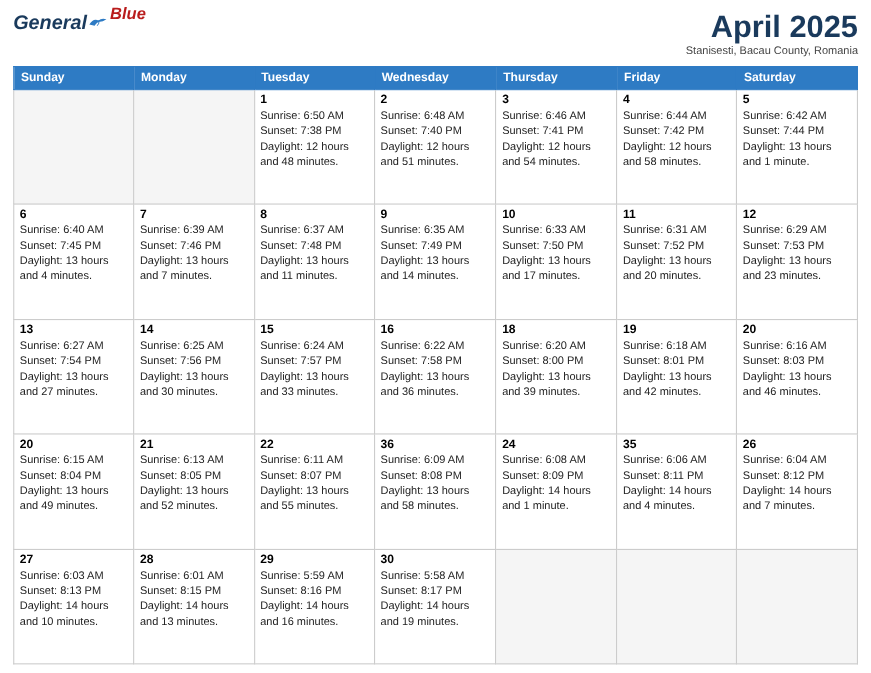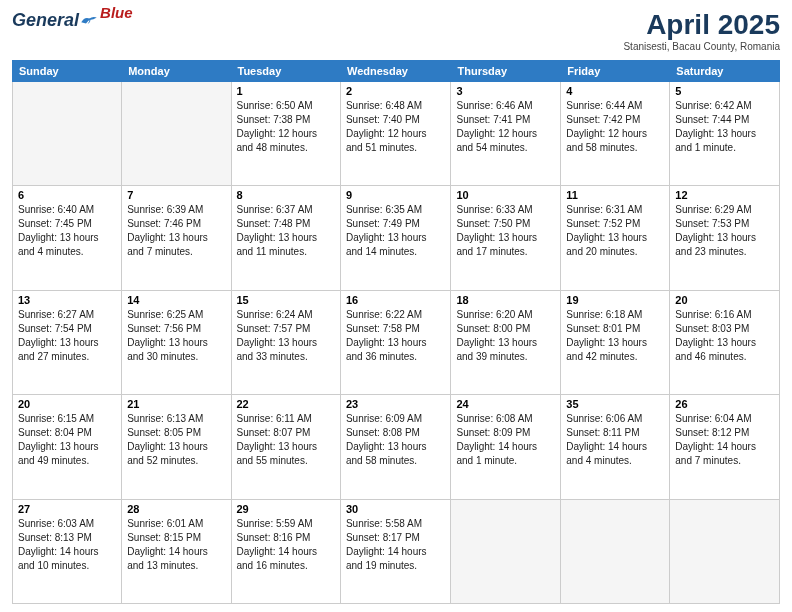--- a/index.html
+++ b/index.html
@@ -224,21 +224,21 @@
           </td>
           <td>
             <span class="day-num">21</span>
             <div class="day-info">Sunrise: 6:13 AM<br>Sunset: 8:05 PM<br>Daylight: 13 hours and 52 minutes.</div>
           </td>
           <td>
             <span class="day-num">22</span>
             <div class="day-info">Sunrise: 6:11 AM<br>Sunset: 8:07 PM<br>Daylight: 13 hours and 55 minutes.</div>
           </td>
           <td>
-            <span class="day-num">23</span>
+            <span class="day-num">36</span>
             <div class="day-info">Sunrise: 6:09 AM<br>Sunset: 8:08 PM<br>Daylight: 13 hours and 58 minutes.</div>
           </td>
           <td>
             <span class="day-num">24</span>
             <div class="day-info">Sunrise: 6:08 AM<br>Sunset: 8:09 PM<br>Daylight: 14 hours and 1 minute.</div>
           </td>
           <td>
             <span class="day-num">35</span>
             <div class="day-info">Sunrise: 6:06 AM<br>Sunset: 8:11 PM<br>Daylight: 14 hours and 4 minutes.</div>
           </td>

